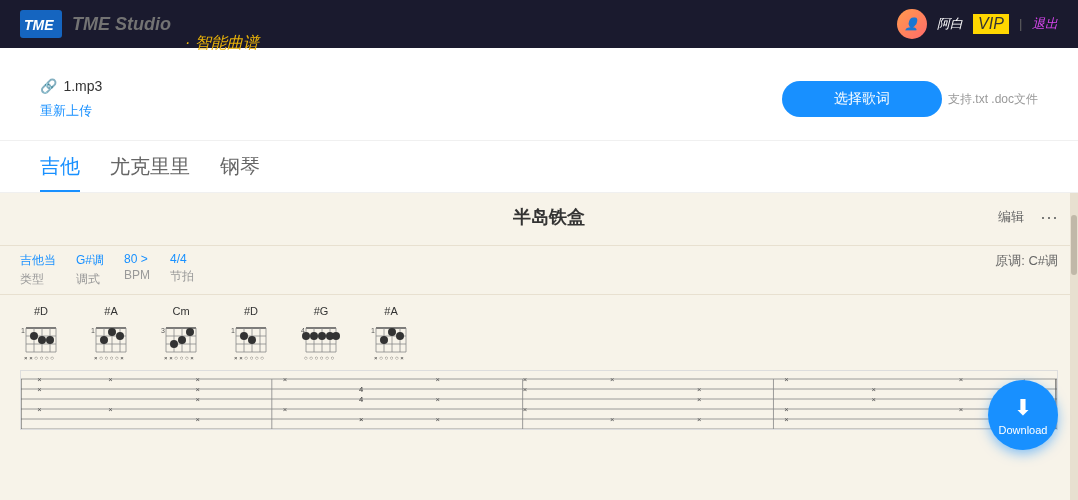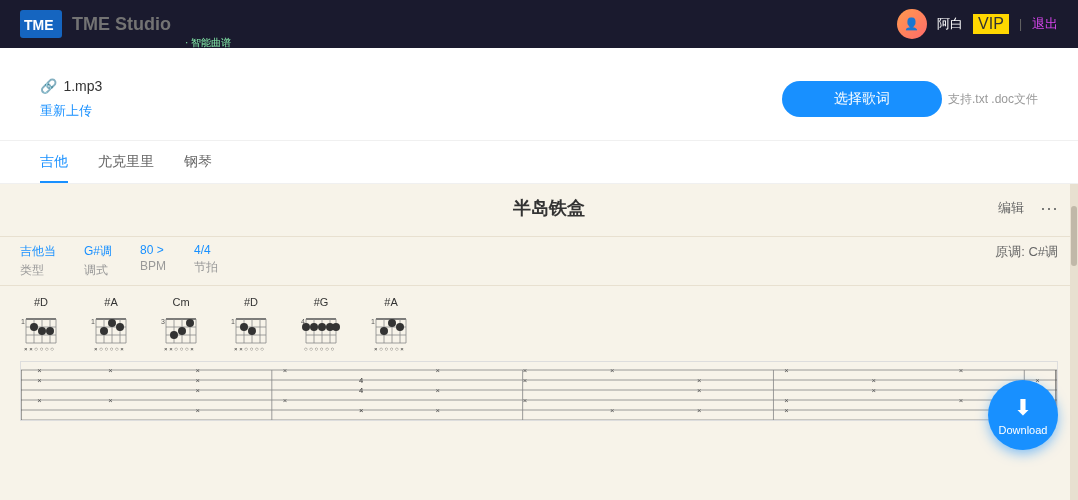--- a/index.html
+++ b/index.html
@@ -6,38 +6,39 @@
     body { font-family: -apple-system, BlinkMacSystemFont, 'PingFang SC', 'Microsoft YaHei', sans-serif; background: #f5f5f5; width: 1078px; height: 500px; overflow: hidden; }
 
     
     .header {
       background: #1a1a2e;
       height: 48px;
       display: flex;
       align-items: center;
       padding: 0 20px;
       justify-content: space-between;
+      font-style: italic;
     }
     .header-left {
       display: flex;
       align-items: center;
       gap: 10px;
     }
     .logo-icon {
       width: 42px;
       height: 28px;
     }
     .header-title {
       color: #737373;
       font-size: 18px;
       font-weight: 600;
     }
     .header-subtitle {
-      color: #86efac;
-      font-size: 10px;
+      color: #eab308;
+      font-size: 16px;
       margin-left: 4px;
       margin-top: 38px;
     }
     .header-right {
       display: flex;
       align-items: center;
       gap: 10px;
     }
     .user-avatar {
       width: 30px;
@@ -126,21 +127,21 @@
 
     
     .tabs-section {
       padding: 0 40px;
       border-bottom: 1px solid #f0f0f0;
       display: flex;
       gap: 30px;
     }
     .tab-item {
       padding: 12px 0;
-      font-size: 14px;
+      font-size: 20px;
       color: #666;
       cursor: pointer;
       position: relative;
     }
     .tab-item.active {
       color: #1890ff;
       font-weight: 500;
     }
     .tab-item.active::after {
       content: '';
@@ -194,21 +195,21 @@
     .sheet-meta {
       display: flex;
       padding: 6px 20px;
       gap: 0;
       border-bottom: 1px solid #e8e0d0;
       justify-content: space-between;
       align-items: flex-start;
     }
     .meta-left {
       display: flex;
-      gap: 28px;
+      gap: 20px;
     }
     .meta-item {
       display: flex;
       flex-direction: column;
       gap: 2px;
     }
     .meta-value {
       font-size: 12px;
       color: #1890ff;
       font-weight: 500;

